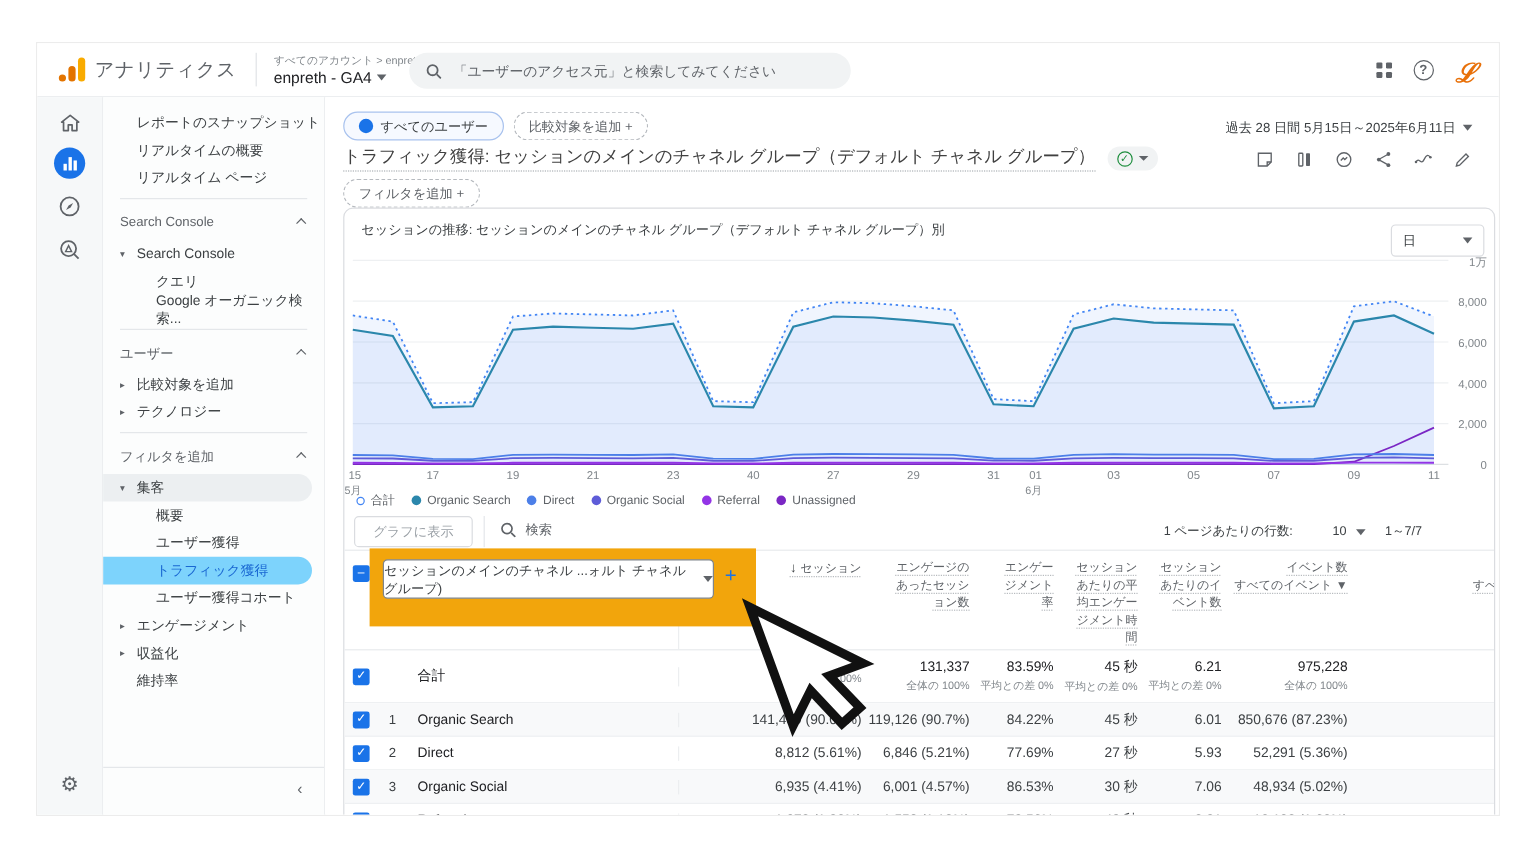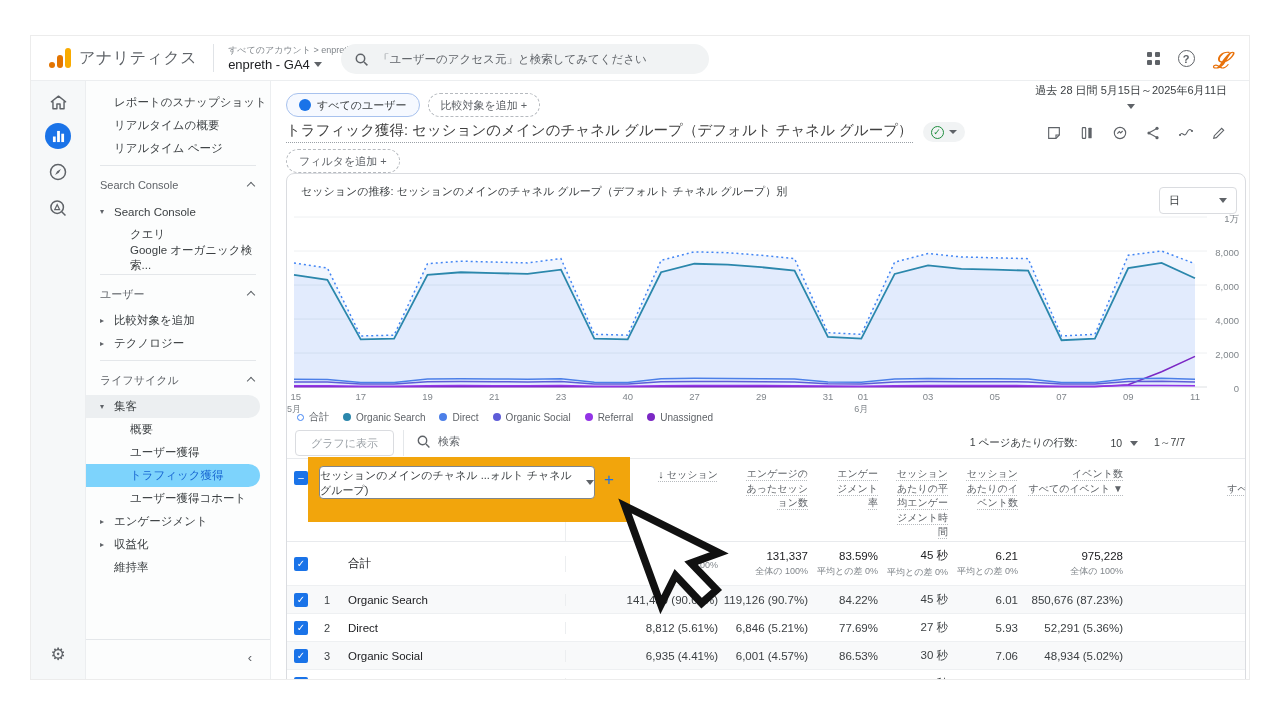--- a/index.html
+++ b/index.html
@@ -45,21 +45,21 @@
   .sb-bottom { position:absolute; bottom:0; left:0; width:100%; height:40px; border-top:1px solid #e4e7ea; }
   .collapse { position:absolute; right:18px; top:10px; color:#5f6368; font-size:13px; cursor:pointer; }
 
   
   .main { position:absolute; left:240px; top:45px; right:0; bottom:0; background:#fff; overflow:hidden; }
   .chip { height:24px; border-radius:13px; display:inline-flex; align-items:center; gap:6px; padding:0 12px; font-size:11px; color:#3c4043; }
   .chip.audience { border:1px solid #a8c2ee; background:#f6f9ff; }
   .chip.dashed { border:1px dashed #b6babf; color:#5f6368; }
   .person-ic { width:12px; height:12px; border-radius:50%; background:#1a73e8; position:relative; }
   .chips-row { position:absolute; top:12px; left:15px; display:flex; gap:8px; }
-  .daterange { position:absolute; top:2px; right:22px; font-size:11px; color:#3c4043; display:flex; align-items:center; gap:6px;flex-direction:column; }
+  .daterange { position:absolute; top:18px; right:22px; font-size:11px; color:#3c4043; display:flex; align-items:center; gap:6px; }
   .title-row { position:absolute; top:40px; left:15px; display:flex; align-items:center; gap:10px; }
   .page-title { font-size:14.5px; color:#404040; border-bottom:1px dotted #9aa0a6; padding-bottom:2px; }
   .check-pill { height:20px; border-radius:11px; background:#f1f3f4; display:flex; align-items:center; gap:5px; padding:0 8px; }
   .check-circ { width:13px; height:13px; border:1.4px solid #1e8e3e; border-radius:50%; color:#1e8e3e; font-size:9px; display:flex; align-items:center; justify-content:center; }
   .actions { position:absolute; top:44px; right:22px; display:flex; gap:17px; }
   .actions svg { display:block; }
   .filter-row { position:absolute; top:68px; left:15px; }
 
   
   .card { position:absolute; left:15px; top:92px; width:960px; height:600px; border:1px solid #dadce0; border-radius:8px 8px 0 0; background:#fff; overflow:hidden; }
@@ -203,21 +203,21 @@
         <div class="sb-item">
           <span class="tri">▸</span>
           <span>比較対象を追加</span>
         </div>
         <div class="sb-item">
           <span class="tri">▸</span>
           <span>テクノロジー</span>
         </div>
         <div class="sb-divider"></div>
         <div class="sb-section">
-          <span>ライフサイクル</span>
+          <span>フィルタを追加</span>
           <span class="chev"></span>
         </div>
         <div class="sb-item active">
           <span class="tri">▾</span>
           <span>集客</span>
         </div>
         <div class="sb-item ind2">
           <span>概要</span>
         </div>
         <div class="sb-item ind2">

